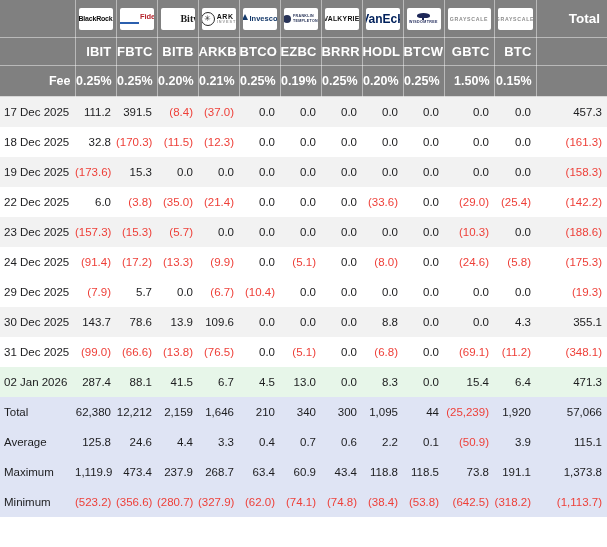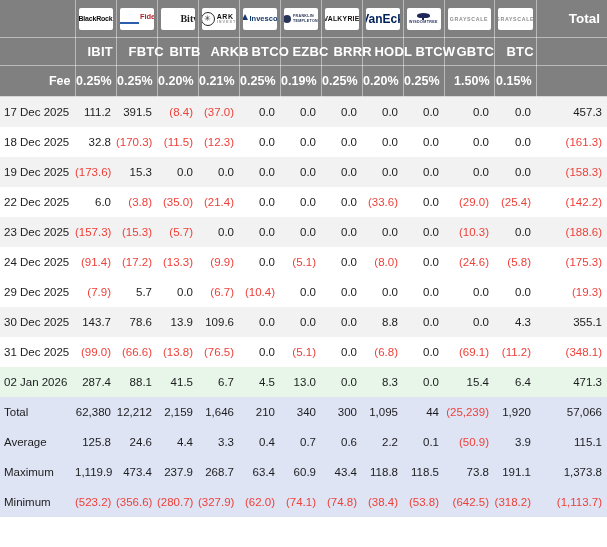--- a/index.html
+++ b/index.html
@@ -19,21 +19,21 @@
   
   thead th{
     background:var(--hdr);
     border:1px solid rgba(255,255,255,.45);
     padding:0;font-weight:bold;color:#ffffff;vertical-align:middle;
   }
   thead tr:first-child th{border-top:none;}
   thead th:first-child{border-left:none;}
   thead th:last-child{border-right:none;}
   tr.logo-row th{height:37px;}
-  tr.ticker-row th{height:27px;font-size:13px;text-align:right;padding-right:4px;letter-spacing:.2px;padding-left:12px;}
+  tr.ticker-row th{height:27px;font-size:13px;text-align:right;padding-right:4px;letter-spacing:.2px;}
   tr.fee-row th{height:30px;font-size:12.5px;text-align:right;padding-right:4px;}
   th.corner{background:var(--hdr);}
   th.fee-label{text-align:left;font-size:12.5px;}
   th.total-header{font-size:13.5px;text-align:right;padding-right:7px;}
   
   .logo-box{
     background:#ffffff;border-radius:2px;height:22px;margin:0 3px;
     display:flex;align-items:center;justify-content:center;overflow:hidden;
   }
   .t-blackrock{font-size:7px;font-weight:800;color:#0b0b0b;letter-spacing:-.2px;}

